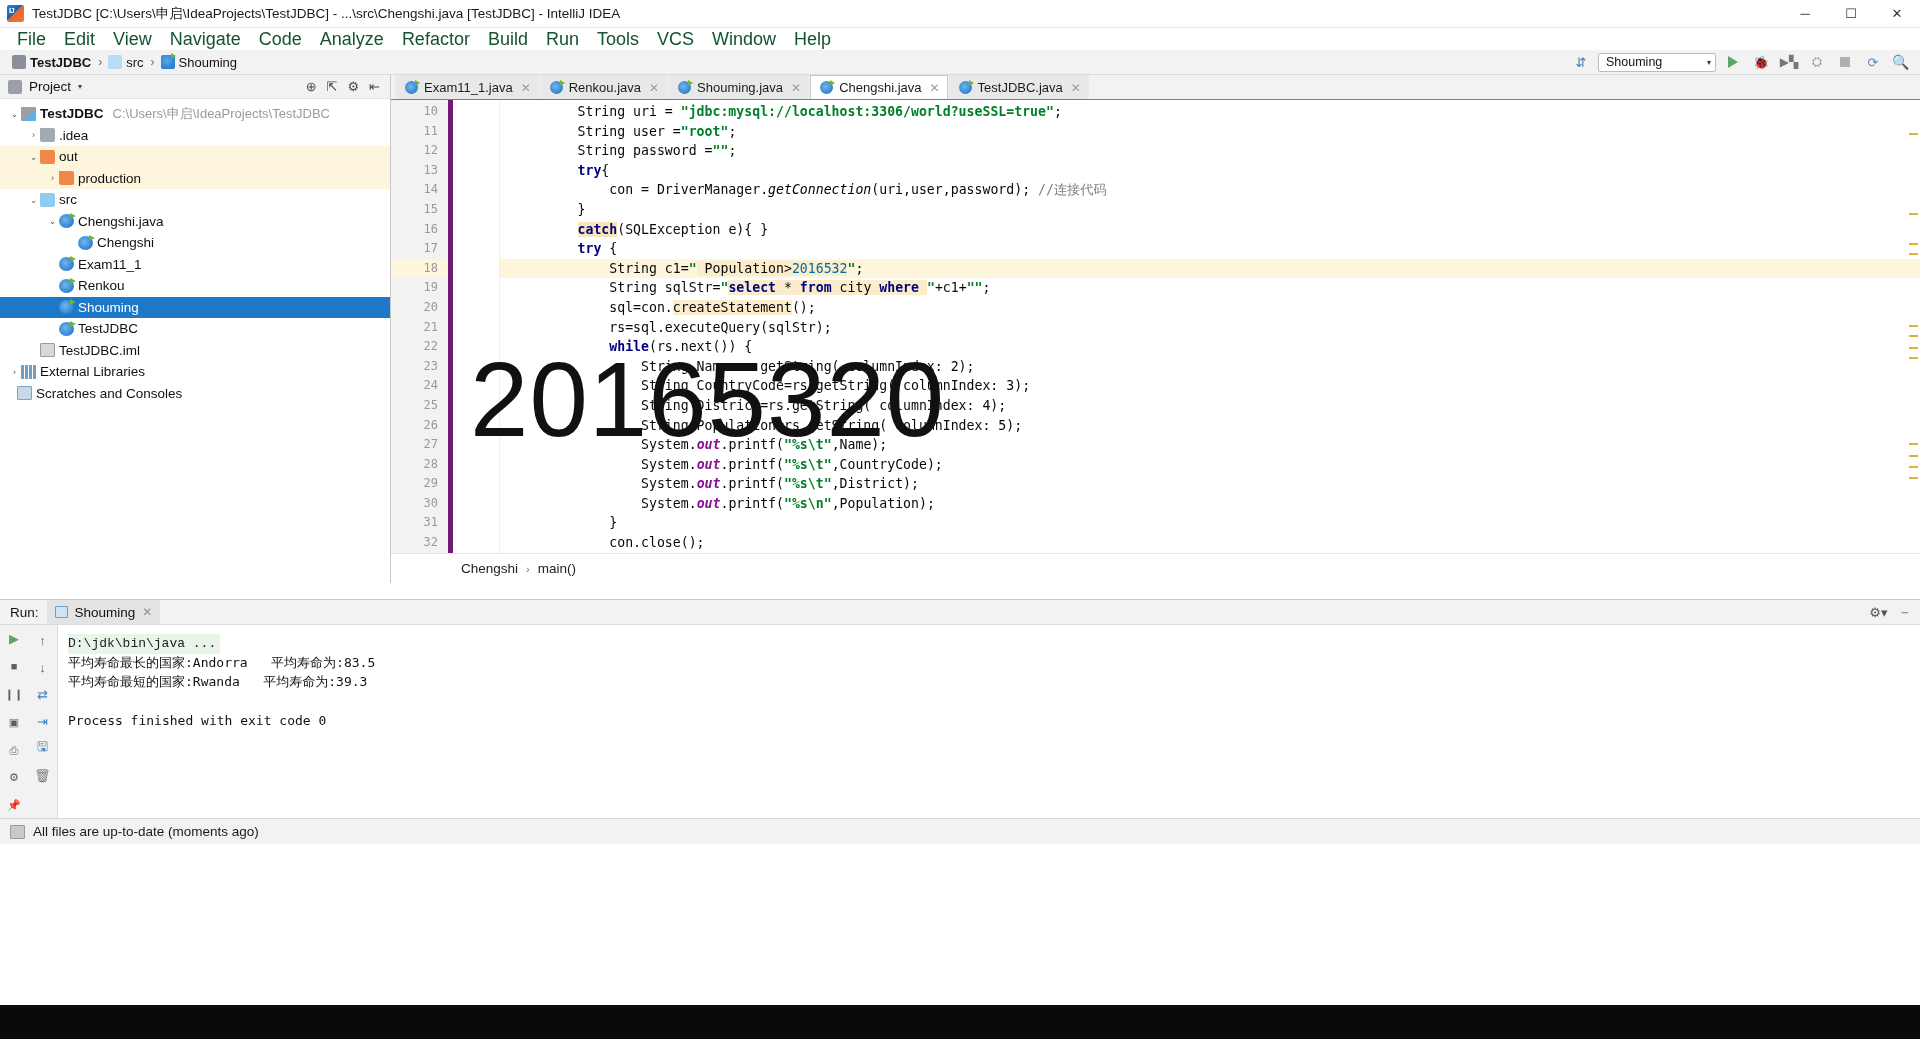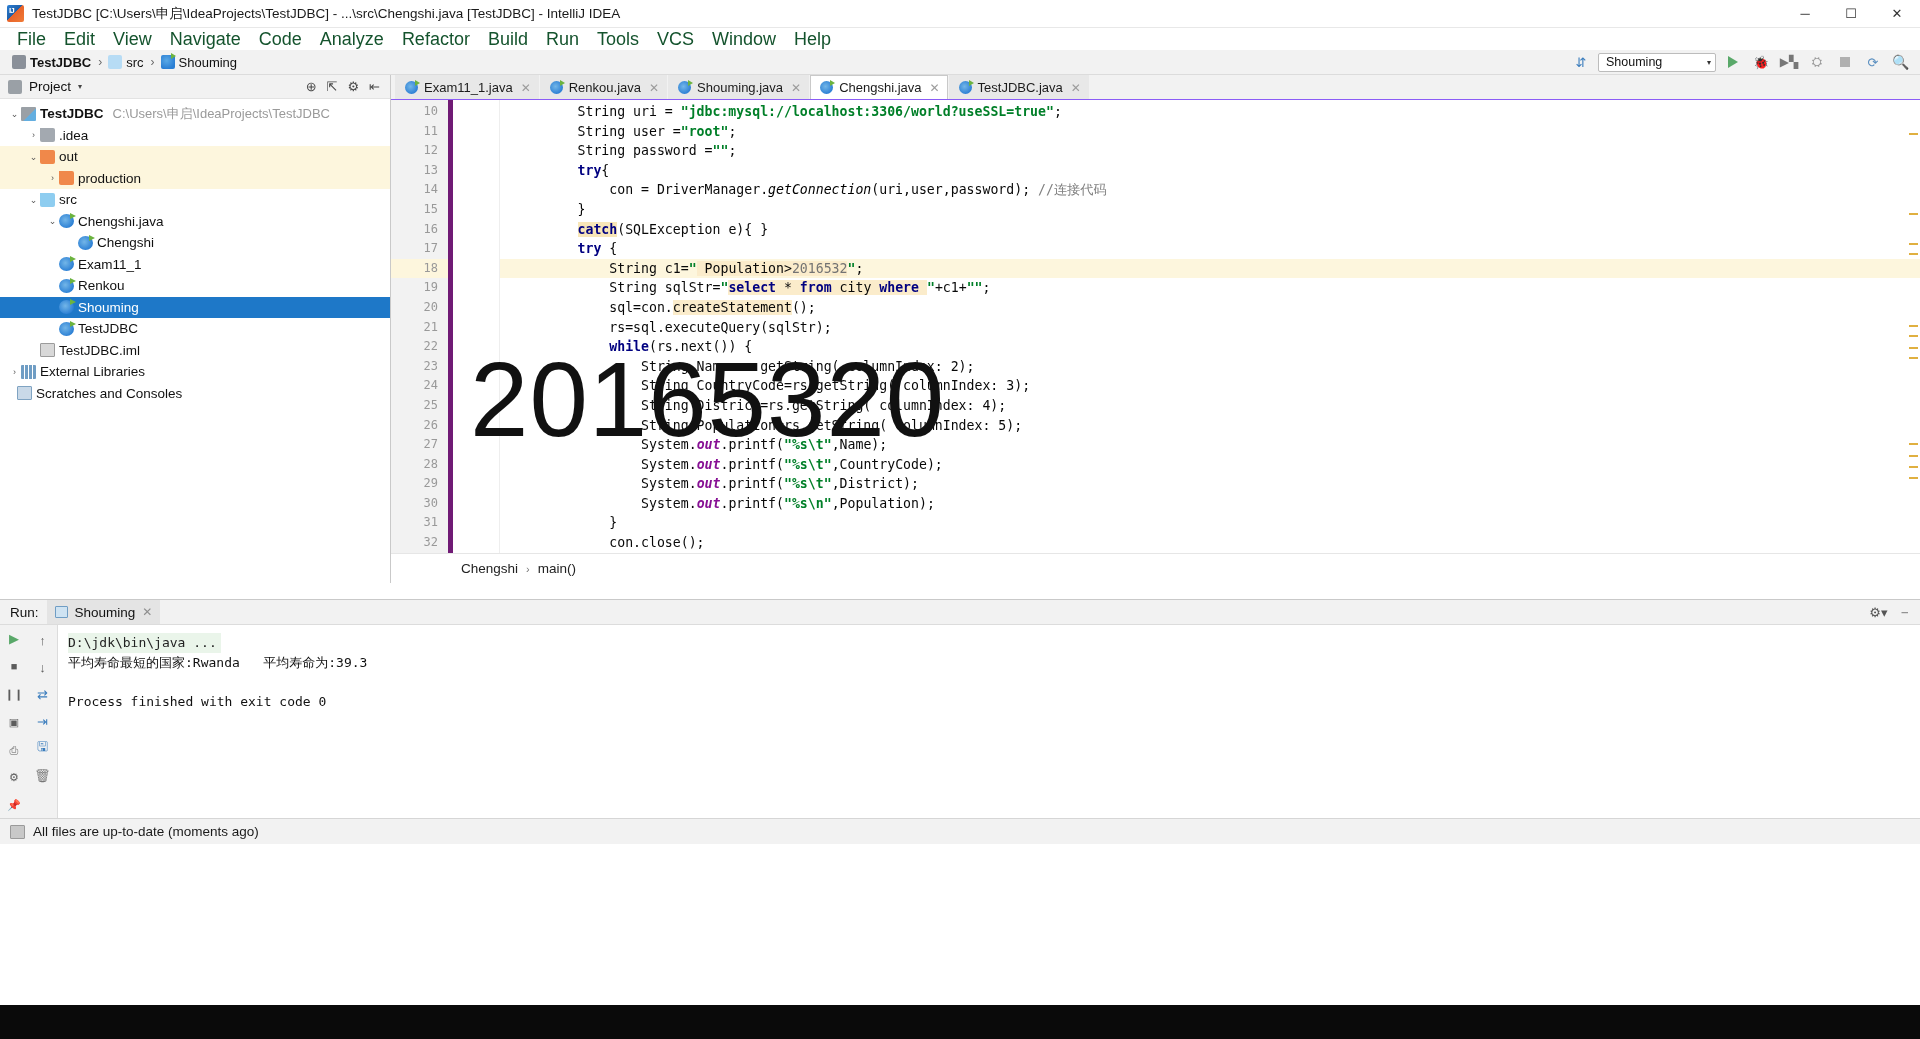--- a/index.html
+++ b/index.html
@@ -115,21 +115,21 @@
   #foldcol { width:47px; background:#fff; border-right:1px solid #eee; }
   #codetext { flex:1; padding-top:2px; font-family:"DejaVu Sans Mono", monospace;
     font-size:13.2px; color:#080808; white-space:pre; overflow:hidden;
     position:relative; }
   .cl { height:19.6px; line-height:19.6px; padding-left:14px; }
   .cl.hl { background:#fdf6dd; }
   .kw { color:#000080; font-weight:bold; }
   .str { color:#007f28; font-weight:bold; }
   .mth { color:#000; font-style:italic; }
   .cmt { color:#808080; }
-  .num { color:#737373; }
+  .num { color:#0369a1; }
   .hlw { background:#fbeccb; }
   .hly { background:#f8e6b8; }
   .sqlkw { color:#000080; font-weight:bold; }
   .mark { position:absolute; right:2px; width:9px; height:2px; background:#e0b040; }
   #editor-right-strip { position:absolute; right:0; top:25px; width:13px;
     height:453px; }
 
   
   #watermark { position:absolute; left:86px; top:245px;
     font-family:"Liberation Sans", sans-serif; font-size:105px; color:#111;
@@ -158,21 +158,21 @@
   #run-gutter1 { width:28px; background:#f2f2f2; padding-top:6px;
     display:flex; flex-direction:column; align-items:center; gap:13px; }
   #run-gutter2 { width:30px; background:#f2f2f2; border-right:1px solid #dcdcdc;
     padding-top:6px; display:flex; flex-direction:column; align-items:center; gap:9px;}
   .gicon { width:18px; height:18px; display:flex; align-items:center;
     justify-content:center; font-size:13px; color:#5c5c5c; }
   .gicon.green { color:#59a869; }
   #console { flex:1; background:#fff; padding:8px 0 0 10px;
     font-family:"DejaVu Sans Mono", monospace; font-size:13px; color:#111; }
   .coline { height:19.5px; line-height:19.5px; white-space:pre; }
-  .cmdline { background:#eaf5ea; color:#222; display:inline-block; padding-right:4px; }
+  .cmdline { background:#eaf5ea; color:#222; display:inline-block; padding-right:4px;font-family:Liberation Mono, monospace; }
 
   #bottombar { position:absolute; left:0; top:818px; width:1920px; height:26px;
     background:#f2f2f2; border-top:1px solid #d6d6d6; display:flex;
     align-items:center; }
   #bottombar .sb-ico { width:15px;height:14px;margin:0 8px 0 10px;
     background:#c8c8c8;border:1px solid #9a9a9a;border-radius:1px; }
   #bottombar .sb-text { font-size:13.5px; color:#1a1a1a; }
 
   
   #taskbar { position:absolute; left:0; top:1005px; width:1920px; height:34px;
@@ -449,20 +449,21 @@
     <div id="run-gutter2">
       <span class="gicon">↑</span>
       <span class="gicon">↓</span>
       <span class="gicon" style="color:#3b7dbd;">⇄</span>
       <span class="gicon" style="color:#3b7dbd;">⇥</span>
       <span class="gicon" style="color:#3b7dbd;">🖫</span>
       <span class="gicon" style="color:#777;">🗑</span>
     </div>
     <div id="console">
         <div class="coline"><span class="cmdline">D:\jdk\bin\java ...</span></div>
+        <div class="coline">平均寿命最长的国家:Andorra   平均寿命为:83.5</div>
         <div class="coline">平均寿命最短的国家:Rwanda   平均寿命为:39.3</div>
         <div class="coline"></div>
         <div class="coline">Process finished with exit code 0</div>
       </div>
   </div>
 </div>
 
 <div id="bottombar">
   <div class="sb-ico"></div>
   <span class="sb-text">All files are up-to-date (moments ago)</span>

